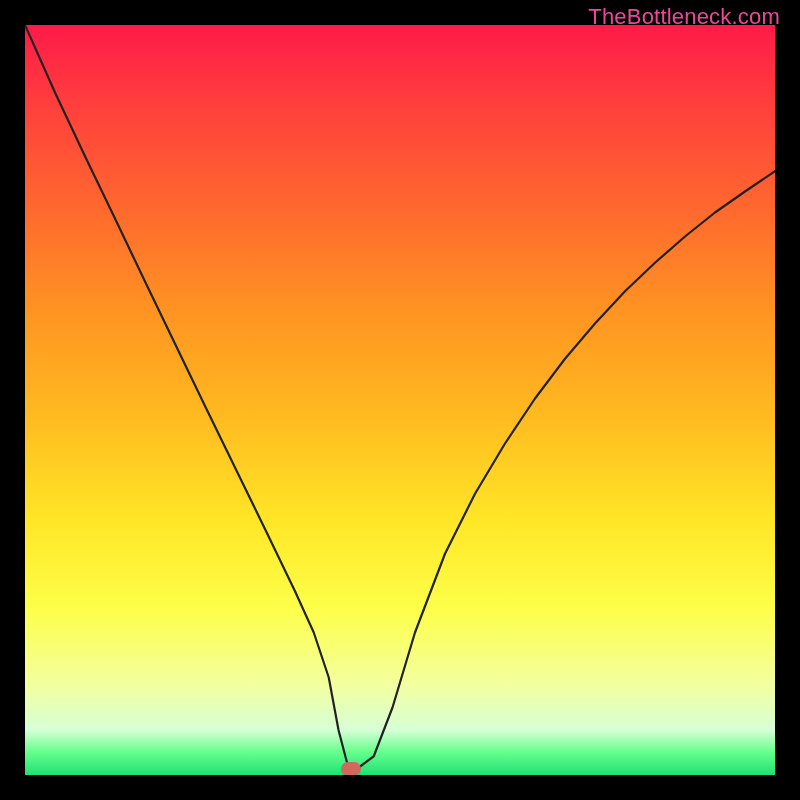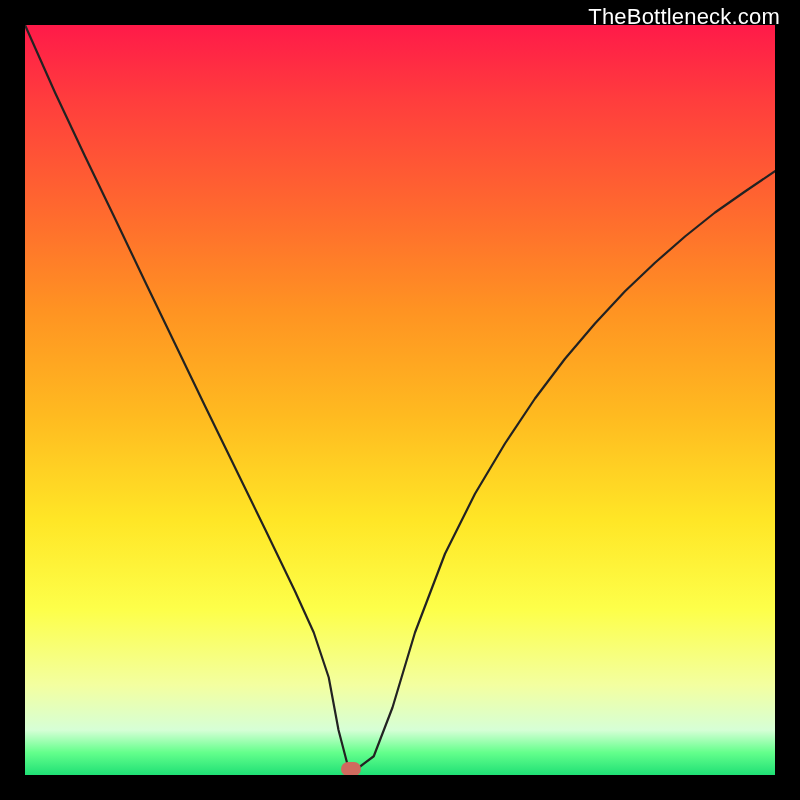--- a/index.html
+++ b/index.html
@@ -14,21 +14,21 @@
   .frame {
     position: relative;
     width: 800px;
     height: 800px;
     background: #000000;
   }
   .watermark {
     position: absolute;
     top: 4px;
     right: 20px;
-    color: #ffffff;
+    color: #ec4899;
     font-size: 22px;
     font-weight: 500;
     letter-spacing: 0.2px;
     z-index: 20;
   }
   .plot-area {
     position: absolute;
     left: 25px;
     top: 25px;
     width: 750px;

